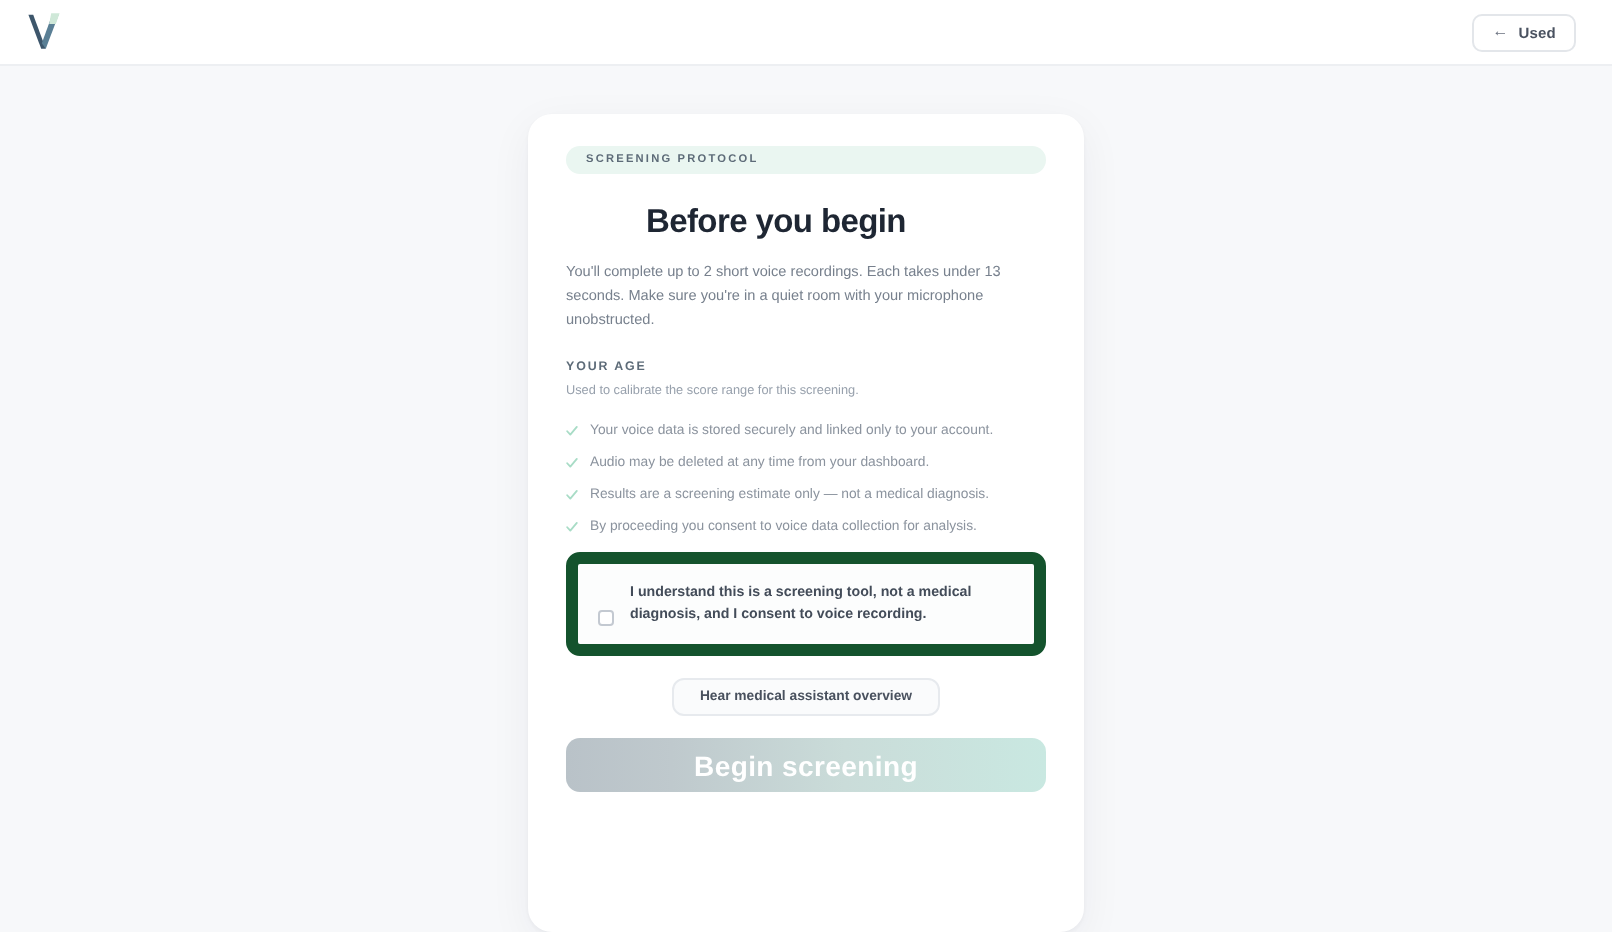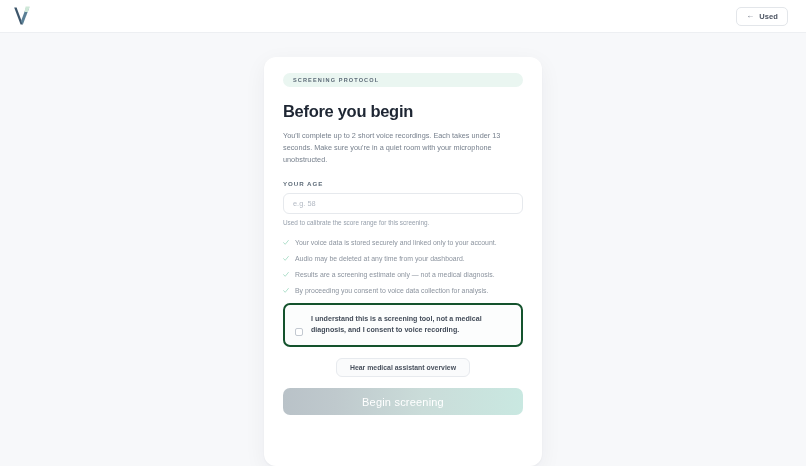--- a/index.html
+++ b/index.html
@@ -86,20 +86,21 @@
     text-transform: uppercase;
   }
 
   
   h1.title {
     margin-top: 15px;
     font-size: 16.5px;
     font-weight: 700;
     letter-spacing: -0.3px;
     color: #1e2633;
+    margin-left: 40px;
   }
 
   .intro {
     margin-top: 9px;
     font-size: 7.3px;
     line-height: 1.62;
     color: #77808d;
   }
 
   
@@ -151,21 +152,21 @@
     flex: 0 0 auto;
     width: 6px;
     height: 7px;
     margin-top: 0.5px;
     display: block;
   }
 
   
   .consent {
     margin-top: 7px;
-    border: 2px solid #14532d;
+    border: 6px solid #14532d;
     border-radius: 7px;
     background: #fcfdfd;
     padding: 9px 10px;
     display: flex;
     align-items: flex-end;
     gap: 8px;
     cursor: pointer;
   }
   .consent-box {
     flex: 0 0 auto;
@@ -204,22 +205,22 @@
 
   
   .primary-btn {
     margin-top: 11px;
     width: 100%;
     height: 27px;
     border: none;
     border-radius: 7px;
     background: linear-gradient(90deg, #b9c2c8 0%, #bfc9cd 22%, #cadcd9 58%, #c9e8e1 100%);
     font-family: "Liberation Sans", sans-serif;
-    font-size: 11px;
-    font-weight: 400;
+    font-size: 14px;
+    font-weight: 700;
     letter-spacing: 0.2px;
     color: #ffffff;
     cursor: not-allowed;
   }
 </style>
 </head>
 <body>
 
 <div class="topbar">
 
@@ -241,21 +242,20 @@
   <div class="card">
 
     <div class="badge">SCREENING PROTOCOL</div>
 
     <h1 class="title">Before you begin</h1>
 
     <p class="intro">You'll complete up to 2 short voice recordings. Each takes under 13 seconds. Make sure you're in a quiet room with your microphone unobstructed.</p>
 
     <div class="field-label">YOUR AGE</div>
 
-    <input class="age-input" type="text" placeholder="e.g. 58" style="">
 
     <div class="field-help">Used to calibrate the score range for this screening.</div>
 
     <ul class="checklist">
       <li>
         <svg class="check-ico" viewBox="0 0 10 10">
           <path d="M1 5.2 L3.6 8 L9 1.6" stroke="#a8dcc6" stroke-width="1.5" fill="none" stroke-linecap="round" stroke-linejoin="round"></path>
         </svg>
         <span>Your voice data is stored securely and linked only to your account.</span>
       </li>

